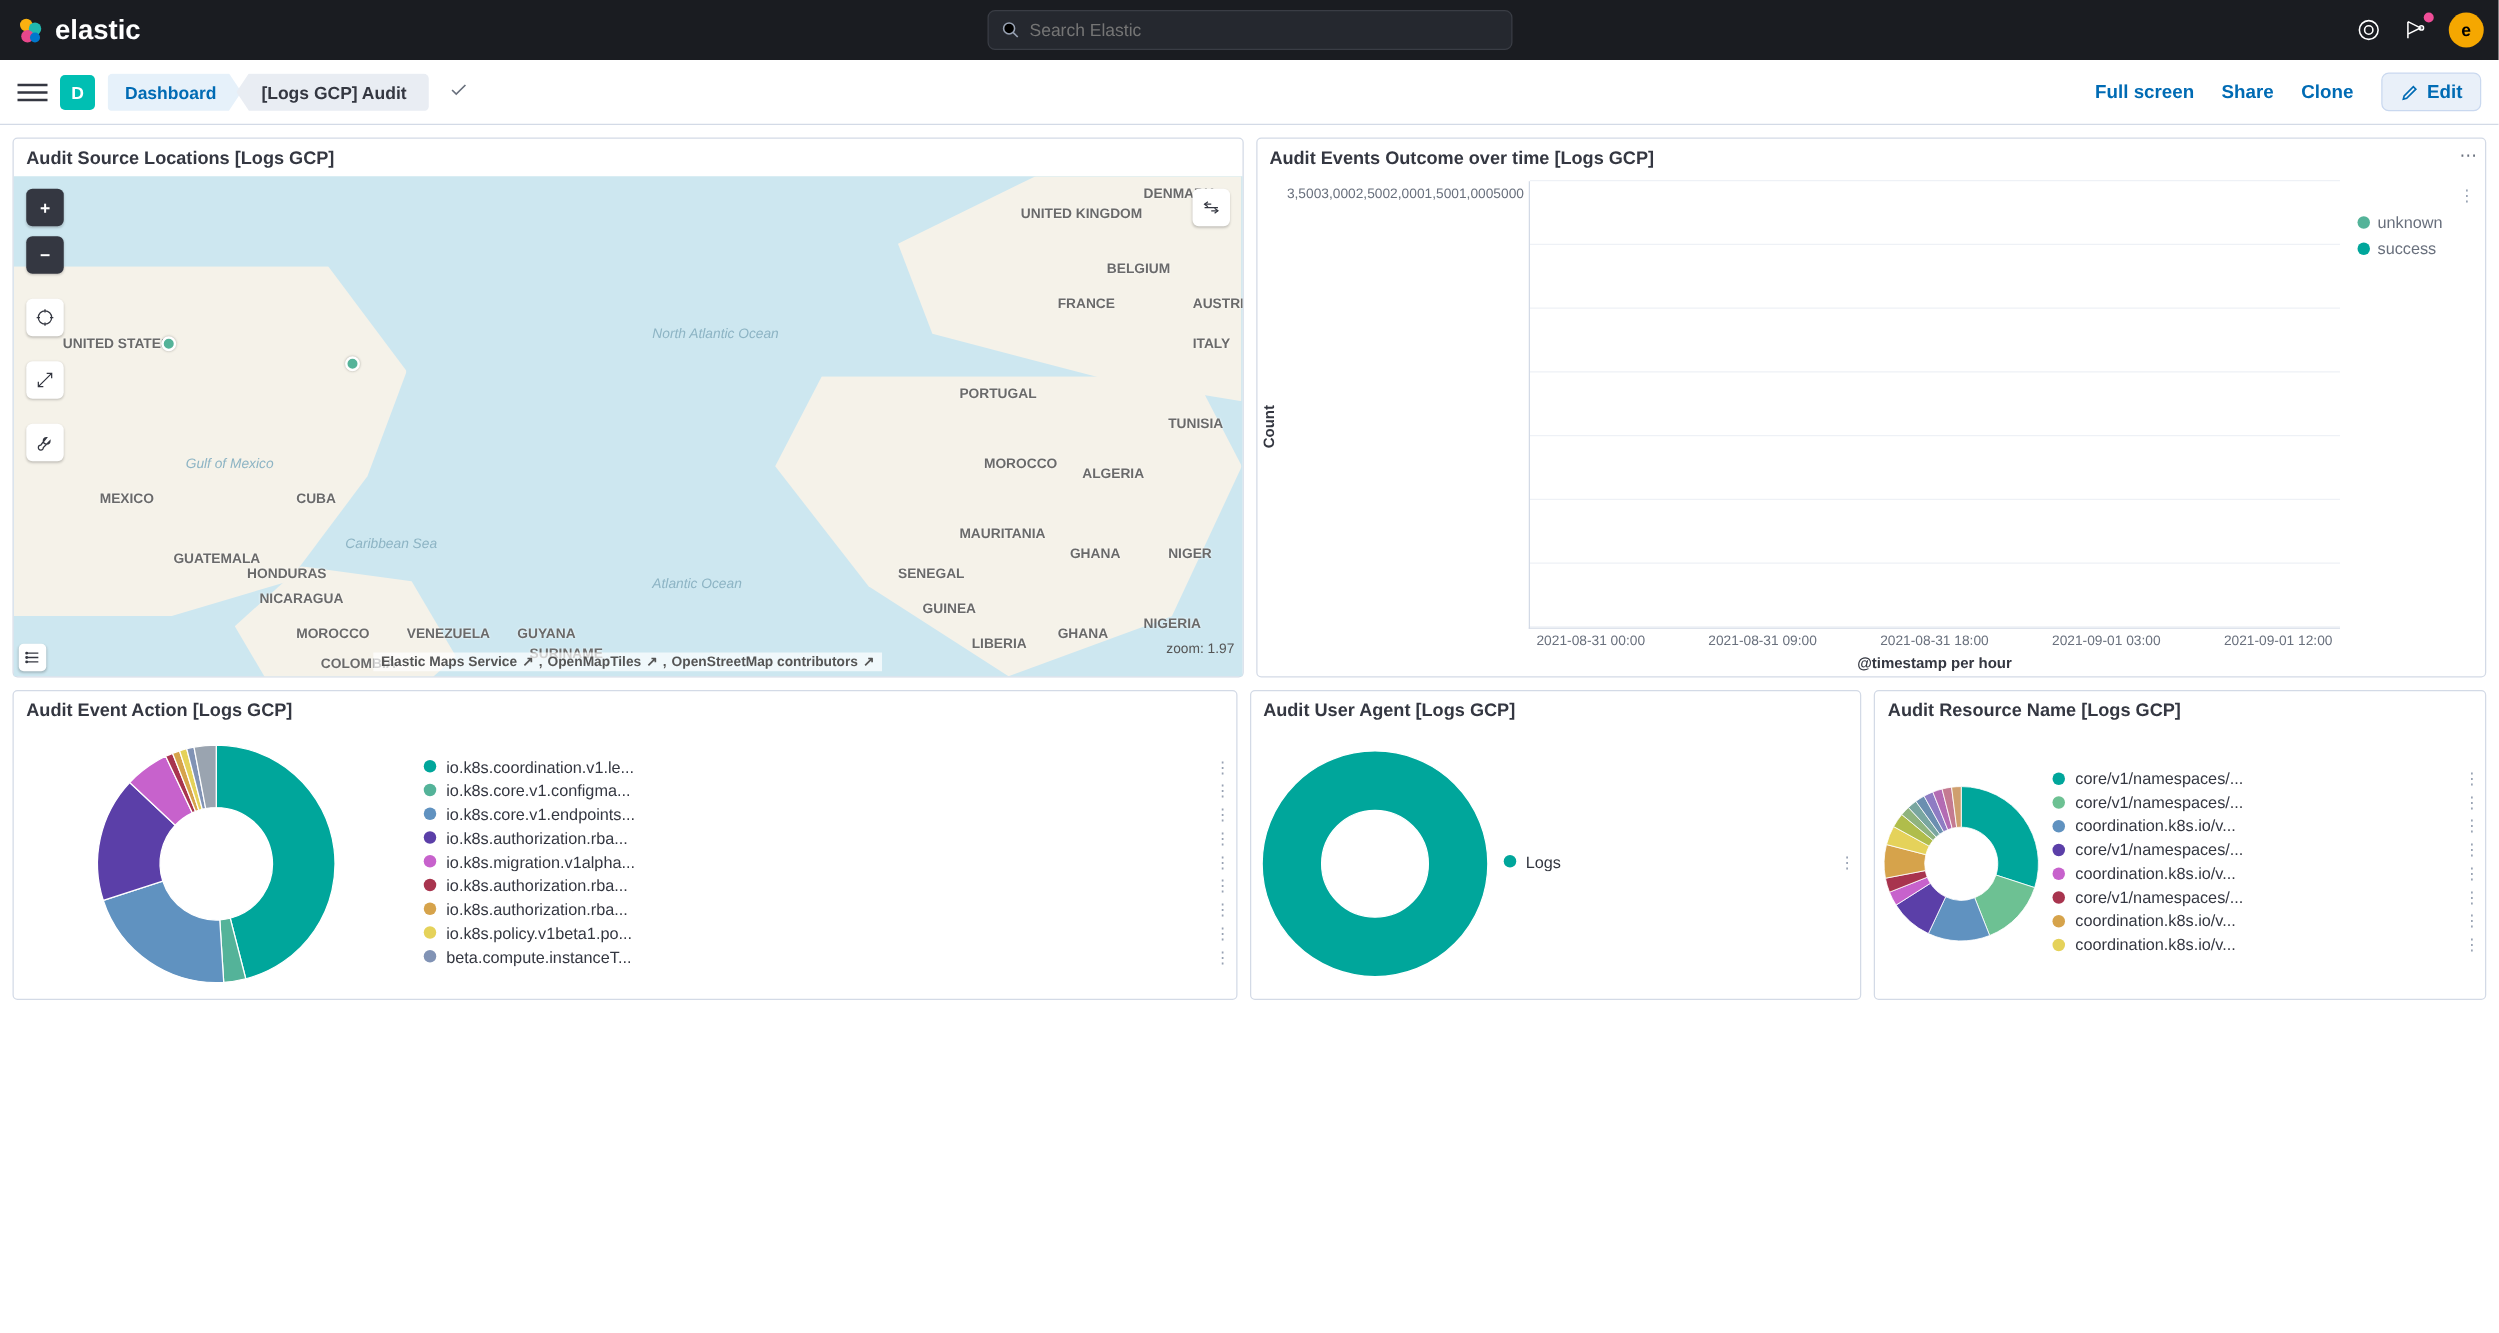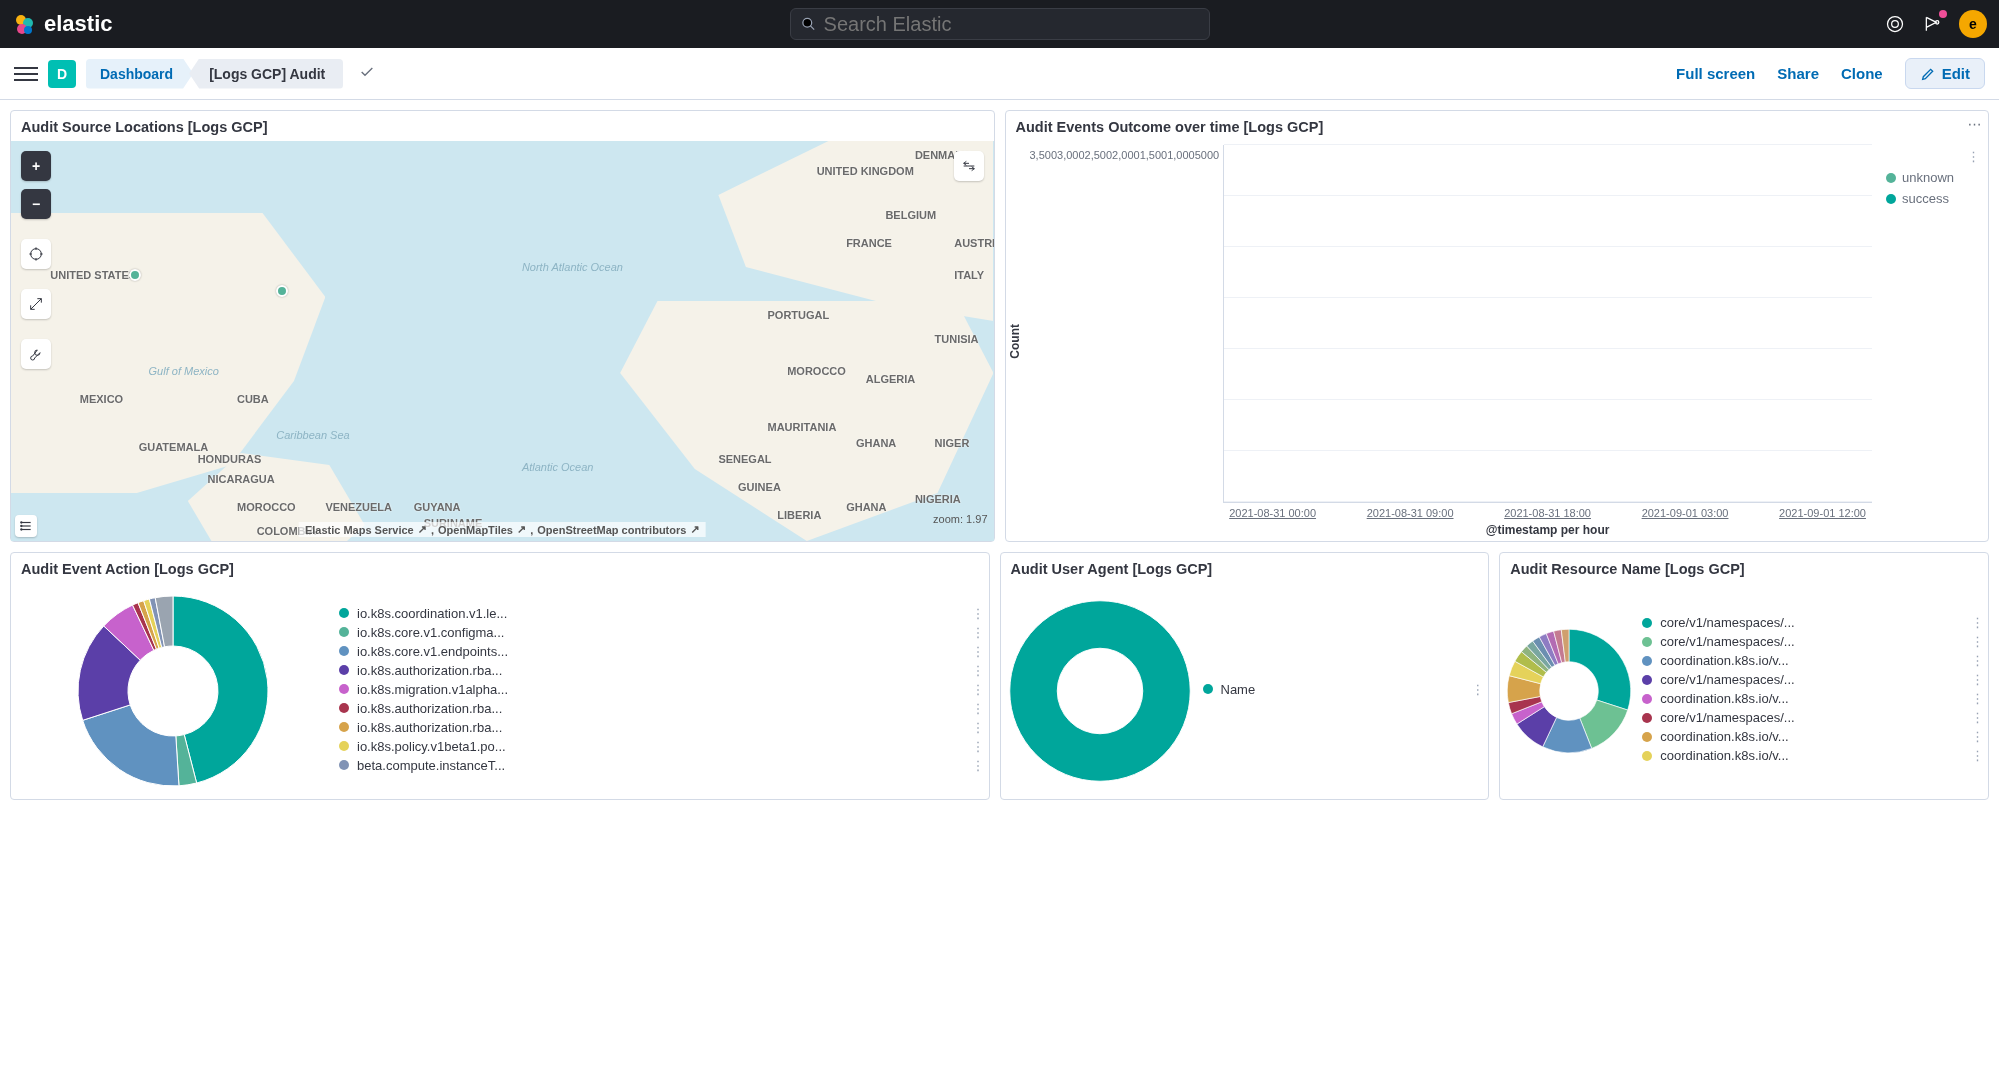--- a/index.html
+++ b/index.html
@@ -6,21 +6,21 @@
 body { font-family: -apple-system, BlinkMacSystemFont, "Segoe UI", Helvetica, Arial, sans-serif; background: #fff; color: #343741; font-size: 14px; }
 
 
 .topbar { background: #1a1c21; height: 48px; display: flex; align-items: center; padding: 0 12px; position: relative; }
 .logo { display: flex; align-items: flex-end; gap: 8px; color: #fff; font-weight: 700; font-size: 22px; }
 .logo-mark { width: 24px; height: 24px; position: relative; }
 .logo-mark svg { width: 24px; height: 24px; }
 .topbar-center { position: absolute; left: 50%; transform: translateX(-50%); }
 .search-box { width: 420px; height: 32px; background: #25282f; border: 1px solid #3a3d45; border-radius: 6px; display: flex; align-items: center; padding: 0 10px; gap: 8px; }
 .search-box svg { width: 16px; height: 16px; stroke: #98a2b3; }
-.search-box input { background: transparent; border: none; outline: none; color: #ef4444; font-size: 20px; width: 100%; }
+.search-box input { background: transparent; border: none; outline: none; color: #ef4444; font-size: 14px; width: 100%; }
 .topbar-right { margin-left: auto; display: flex; align-items: center; gap: 14px; }
 .topbar-icon { width: 24px; height: 24px; display:flex; align-items:center; justify-content:center; cursor:pointer; }
 .topbar-icon svg { stroke:#fff; fill:none; width:20px; height:20px; }
 .news-dot { position:relative; }
 .news-dot::after { content:''; position:absolute; top:-2px; right:-2px; width:8px; height:8px; background:#f04e98; border-radius:50%; }
 .avatar { width: 28px; height: 28px; border-radius: 50%; background: #f5a700; color:#000; display:flex; align-items:center; justify-content:center; font-weight:600; font-size:14px; }
 
 
 .subheader { height: 52px; border-bottom: 1px solid #d3dae6; display:flex; align-items:center; padding: 0 14px; gap: 10px; }
 .hamburger { width:24px; cursor:pointer; }
@@ -68,21 +68,21 @@
 .bar-panel .panel-body { min-height:400px; display:flex; }
 .bar-chart { flex:1; display:flex; padding:4px 6px 4px 0; }
 .y-axis { display:flex; flex-direction:row; justify-content:space-between; font-size:11px; color:#69707d; text-align:right; padding:4px 4px 18px 6px; }
 .y-title { writing-mode:vertical-rl; transform:rotate(180deg); font-size:12px; font-weight:600; color:#343741; align-self:center; padding:0 2px; }
 .plot-wrap { flex:1; display:flex; flex-direction:column; }
 .plot { flex:1; position:relative; border-left:1px solid #d3dae6; border-bottom:1px solid #d3dae6; }
 .grid-line { position:absolute; left:0; right:0; height:1px; background:#eef1f6; }
 .bars { position:absolute; inset:0; display:flex; align-items:flex-end; padding:0 6px; }
 .bar-slot { flex:1; display:flex; flex-direction:column-reverse; align-items:center; position:relative; }
 .bar-seg { width:60%; }
-.x-axis { display:flex; justify-content:space-between; font-size:11px; color:#69707d; padding:4px 6px 0;text-decoration:underline; }
+.x-axis { display:flex; justify-content:space-between; font-size:11px; color:#69707d; padding:4px 6px 0; }
 .x-title { text-align:center; font-size:12px; font-weight:600; color:#343741; margin-top:4px; }
 .bar-legend { width:110px; padding:8px; font-size:13px; color:#69707d; }
 .leg-row { display:flex; align-items:center; gap:6px; margin-bottom:6px; cursor:pointer; }
 .leg-dot { width:10px; height:10px; border-radius:50%; flex-shrink:0; }
 .leg-opts { color:#98a2b3; margin-left:auto; cursor:pointer; }
 
 
 .row2 { display:grid; grid-template-columns: 1fr 0.5fr 0.5fr; gap:10px; padding:0 10px 10px; }
 .donut-panel .panel-body { min-height:210px; display:flex; align-items:center; }
 .donut-wrap { flex:0 0 auto; padding:8px 12px; }
@@ -450,21 +450,21 @@
     <div class="panel-title">Audit User Agent [Logs GCP]</div>
     <div class="panel-body">
       <div class="donut-wrap">
           <svg class="donut-svg" width="190" height="190" viewBox="0 0 200 200" id="donut-ua">
             <path d="M 5 100 A 95 95 0 1 1 195 100 A 95 95 0 1 1 5 100 M 55 100 A 45 45 0 1 0 145 100 A 45 45 0 1 0 55 100 Z" fill-rule="evenodd" fill="#00a69b" stroke="#fff" stroke-width="1"></path>
           </svg>
         </div>
       <div class="dn-legend" id="legend-ua">
           <div class="dn-row">
             <span class="leg-dot" style="background: rgb(0, 166, 155);"></span>
-            <span class="dn-label">Name</span>
+            <span class="dn-label">Logs</span>
             <span class="dn-opts">⋮</span>
           </div>
         </div>
     </div>
   </div>
 
   <div class="panel donut-panel sm">
     <div class="panel-title">Audit Resource Name [Logs GCP]</div>
     <div class="panel-body">
       <div class="donut-wrap">

